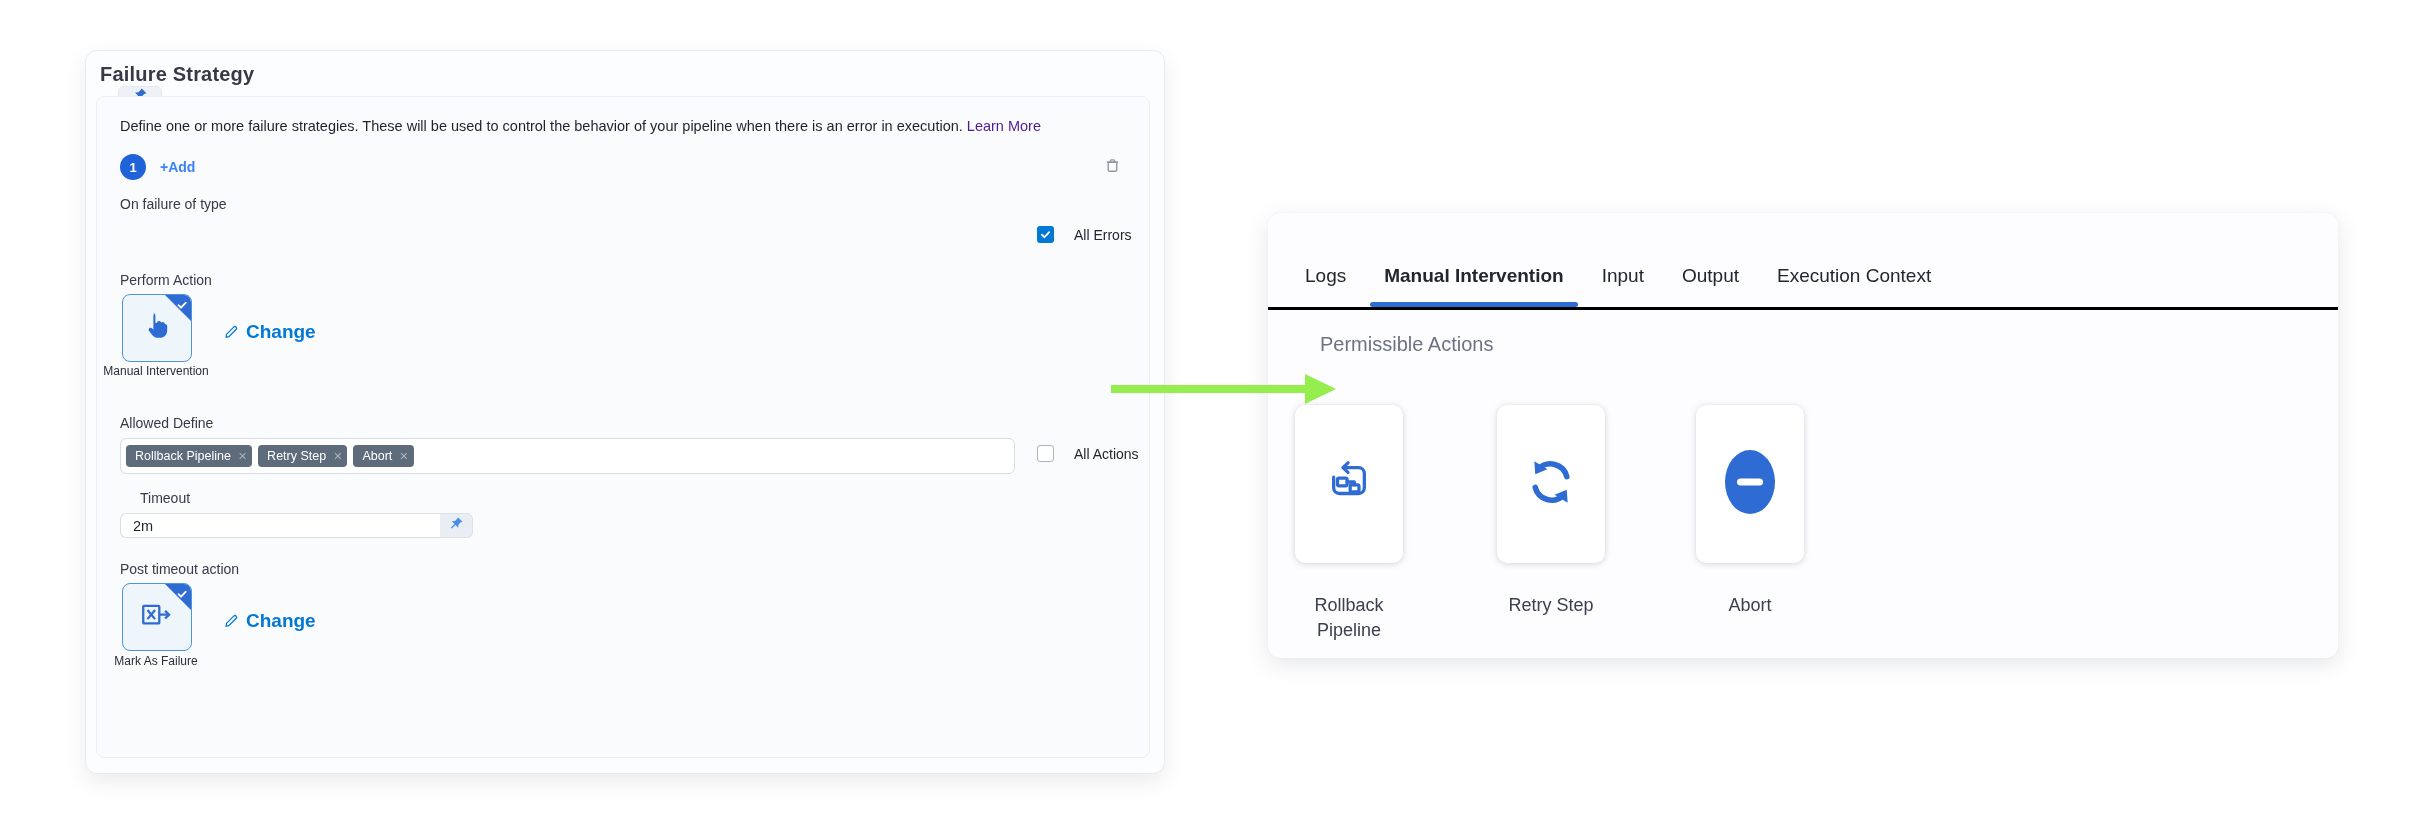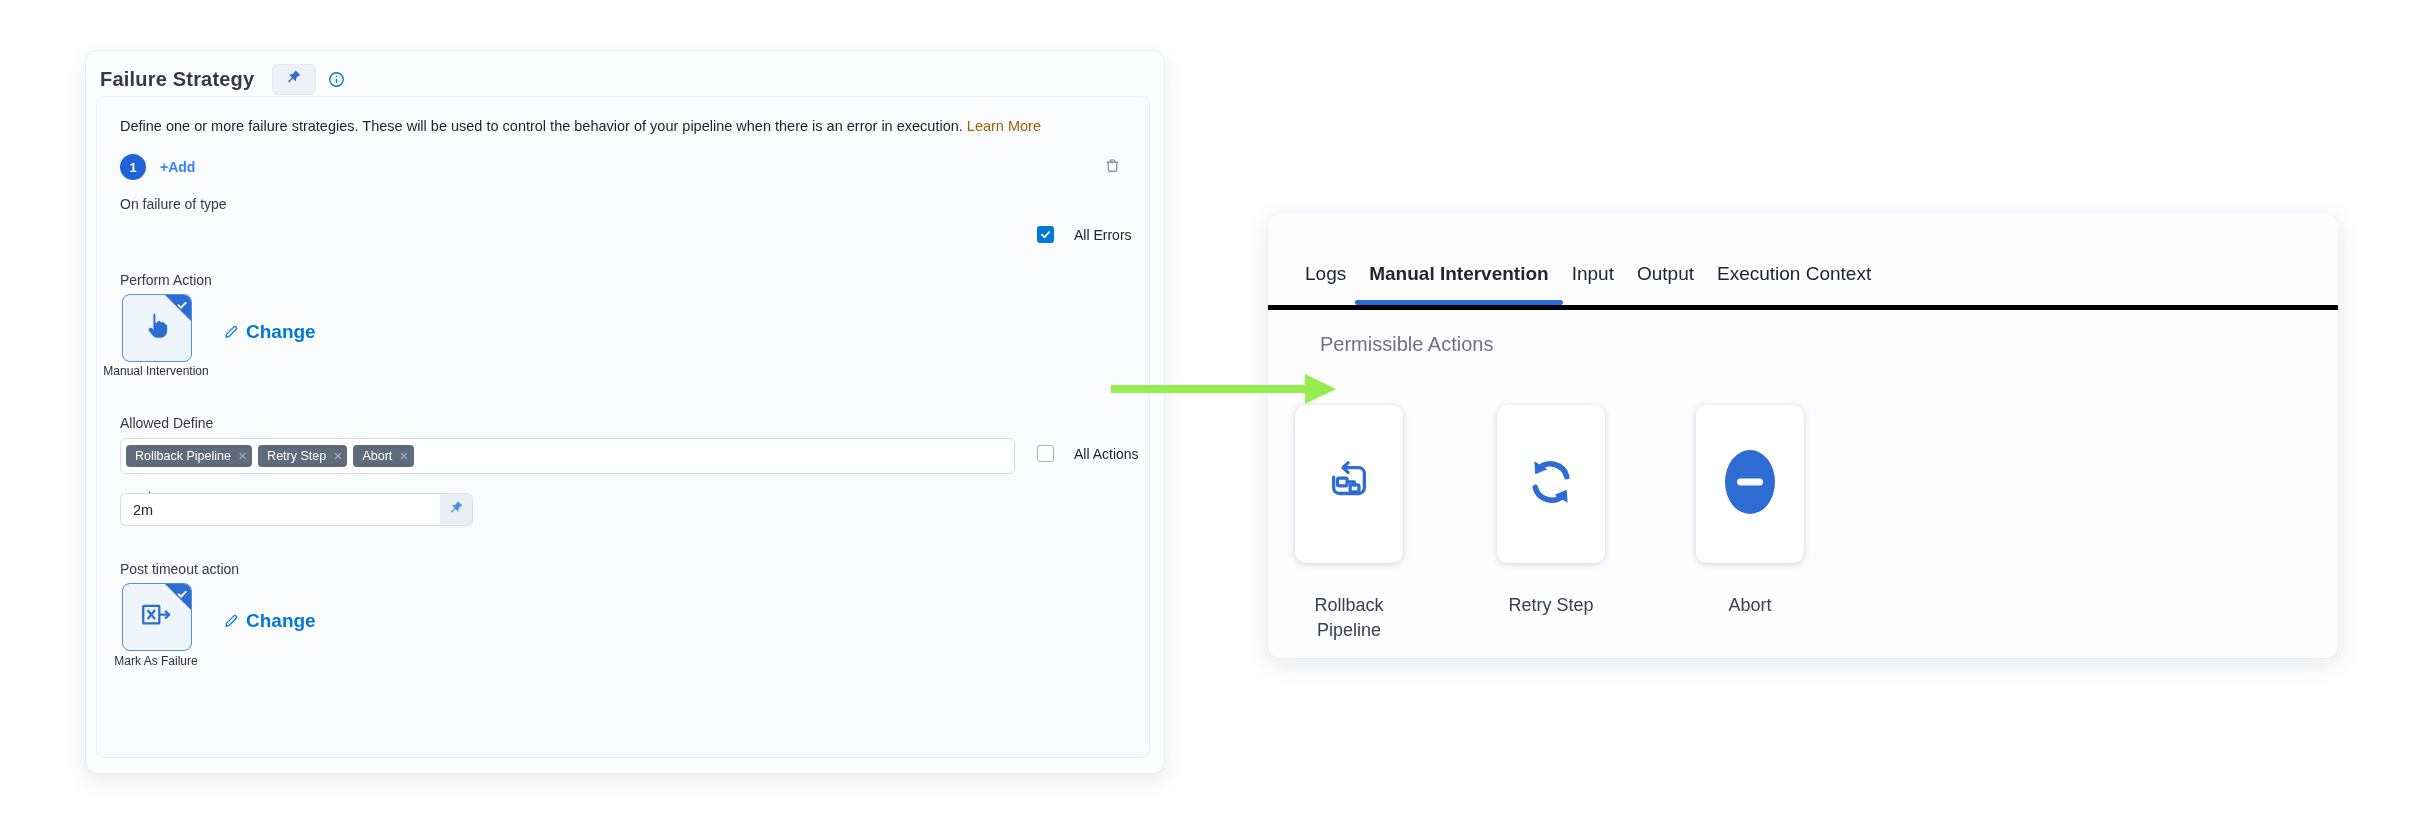--- a/index.html
+++ b/index.html
@@ -8,32 +8,32 @@
     background:#ffffff;
     font-family:"Liberation Sans","DejaVu Sans",sans-serif;
     -webkit-font-smoothing:antialiased;
   }
   
   .fs-card{
     position:absolute;left:85px;top:50px;width:1078px;height:722px;
     background:#fcfdff;border:1px solid #e8ebf2;border-radius:12px;
     box-shadow:0 8px 20px rgba(96,97,112,.12);
   }
-  .fs-title-row{position:absolute;top:12px;left:14px;height:32px;display:flex;align-items:center;}
+  .fs-title-row{position:absolute;top:12px;left:14px;height:32px;display:flex;flex-direction:column;}
   .fs-title{font-size:20px;font-weight:700;color:#383946;letter-spacing:.2px;}
   .pin-btn{margin-left:18px;width:42px;height:29px;background:#eef1f8;border:1px solid #e3e7f0;
     border-radius:6px;display:flex;align-items:center;justify-content:center;cursor:pointer;}
   .info-btn{margin-left:12px;display:flex;align-items:center;justify-content:center;cursor:pointer;}
   .fs-inner{
     position:absolute;left:10px;right:14px;top:45px;bottom:15px;
     background:#fafbfd;border:1px solid #edeff4;border-radius:8px;
   }
   .fs-inner > *{position:absolute;}
   .desc{top:21px;left:23px;right:30px;font-size:14.5px;color:#1e222b;}
-  .desc a{color:#a16207;text-decoration:none;cursor:pointer;}
+  .desc a{color:#4c1d95;text-decoration:none;cursor:pointer;}
   .strategy-row{top:57px;left:23px;display:flex;align-items:center;gap:14px;}
   .badge{width:26px;height:26px;border-radius:50%;background:#2062d8;color:#fff;
     font-size:13px;font-weight:700;display:flex;align-items:center;justify-content:center;cursor:pointer;}
   .add-link{font-size:14px;font-weight:600;color:#3b82f6;cursor:pointer;}
   .trash-btn{top:60px;right:28px;cursor:pointer;}
   .form-label{font-size:14px;color:#383946;left:23px;}
   .sel-input{
     top:122px;left:23px;width:871px;height:33px;background:#e3e6ec;border:none;outline:none;
     border-radius:6px;padding:0 12px;font-size:14.5px;color:#555;font-family:inherit;
   }
@@ -57,35 +57,35 @@
   .change-link{display:flex;align-items:center;gap:7px;font-size:19px;font-weight:600;
     color:#0278d5;cursor:pointer;}
   .tile-label{left:0;width:118px;text-align:center;font-size:12px;color:#2a2f3a;line-height:1.35;}
   .chips-input{
     top:341px;left:23px;width:883px;height:34px;background:#fff;border:1px solid #d9dce3;
     border-radius:6px;display:flex;align-items:center;padding:0 5px;gap:6px;box-sizing:content-box;
   }
   .chip{background:#5d6b7b;color:#fff;font-size:12.5px;border-radius:4px;
     padding:4px 5px 4px 9px;display:flex;align-items:center;gap:7px;white-space:nowrap;}
   .chip .x{color:#aab4c0;font-size:11px;cursor:pointer;line-height:1;}
-  .timeout-group{top:396px;left:23px;display:flex;align-items:stretch;height:33px;}
+  .timeout-group{top:416px;left:23px;display:flex;align-items:stretch;height:25px;}
   .timeout-input{width:295px;border:1px solid #d9dce3;border-right:none;background:#fff;outline:none;
     border-radius:6px 0 0 6px;padding:0 12px;font-size:14.5px;color:#1f242b;font-family:inherit;}
   .timeout-addon{width:32px;background:#e9edf4;border:1px solid #dde1e9;border-left:none;
     border-radius:0 6px 6px 0;display:flex;align-items:center;justify-content:center;cursor:pointer;}
   
   .green-arrow{position:absolute;left:1105px;top:371px;z-index:5;}
   
   .mi-panel{
     position:absolute;left:1268px;top:213px;width:1070px;height:445px;
     background:#fdfdff;border-radius:12px;
     box-shadow:0 6px 22px rgba(96,97,112,.16),0 0 1px rgba(40,41,61,.1);
   }
-  .tabbar{height:97px;border-bottom:5px solid #000000;display:flex;align-items:flex-end;
-    padding:0 0 0 37px;gap:23px;box-sizing:border-box;}
+  .tabbar{height:97px;border-bottom:3px solid #000000;display:flex;align-items:flex-end;
+    padding:0 0 0 37px;gap:38px;box-sizing:border-box;}
   .tab{height:62px;display:flex;align-items:center;gap:8px;font-size:19px;color:#22262e;
     position:relative;cursor:pointer;white-space:nowrap;}
   .tab.active{font-weight:700;}
   .tab.active::after{content:"";position:absolute;left:-14px;right:-14px;bottom:0;height:5px;
     border-radius:4px;background:#2e6bd3;}
   .mi-content{position:relative;height:347px;}
   .mi-heading{position:absolute;left:52px;top:23px;font-size:20px;color:#6d7382;}
   .action-card{
     position:absolute;top:95px;width:108px;height:158px;background:#fff;border-radius:10px;
     box-shadow:0 1px 6px rgba(96,97,112,.25),0 0 1px rgba(40,41,61,.08);

